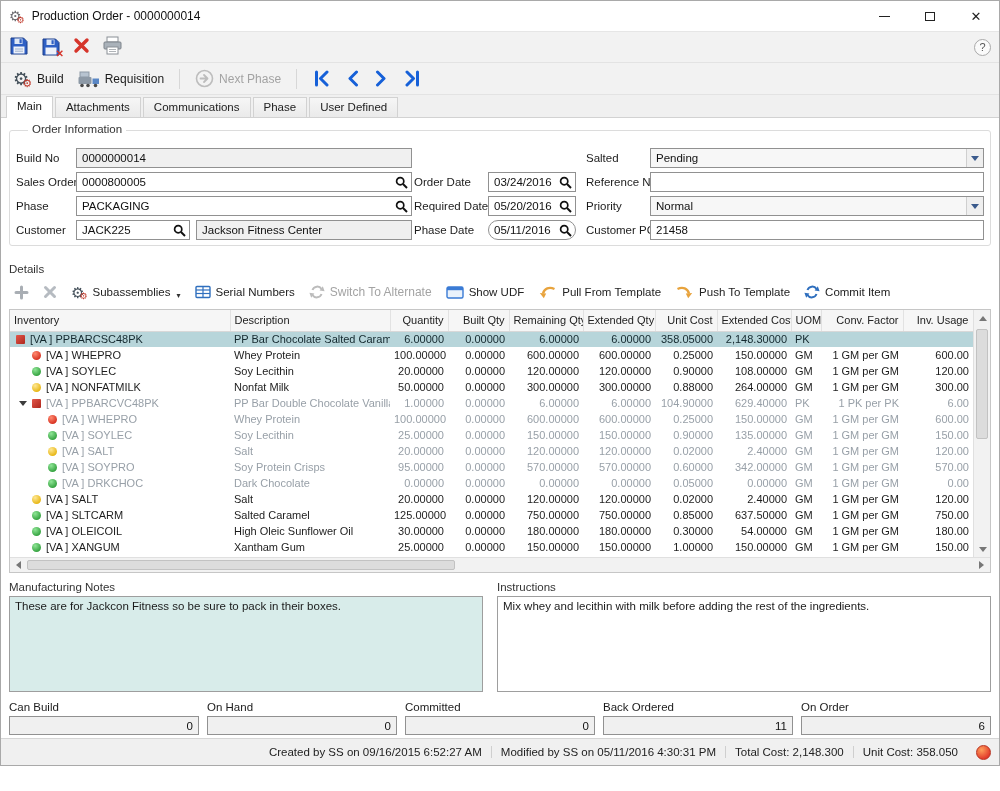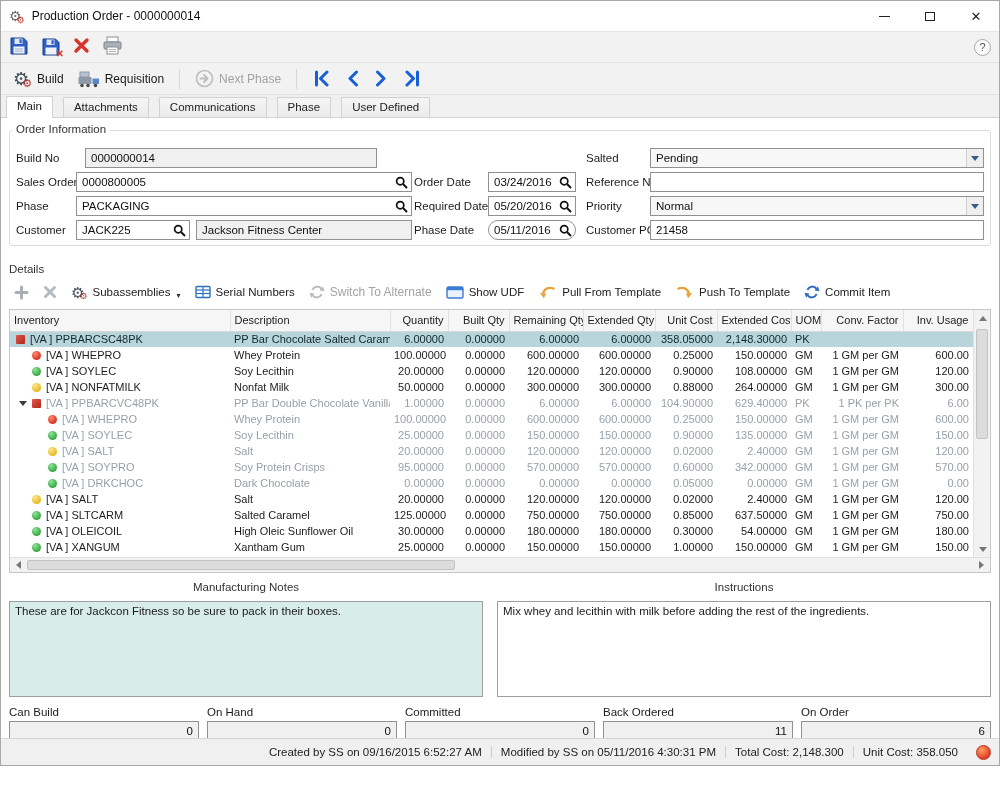--- a/index.html
+++ b/index.html
@@ -31,29 +31,29 @@
   .help-btn { margin-left:auto; width:17px; height:17px; border:1px solid #a9a9a9; border-radius:50%;
               display:flex; align-items:center; justify-content:center; font-size:11px; color:#555; background:#fafafa; }
   .save-wrap { position:relative; display:inline-flex; }
   .save-x { position:absolute; right:-3px; bottom:-2px; font-size:10px; font-weight:bold; color:#d6352b; }
 
   .build-gears { display:inline-flex; align-items:flex-start; }
   .build-gear-big { font-size:18px; color:#44505a; line-height:1; }
   .build-gear-small { font-size:11px; color:#c0392b; margin-left:-7px; position:relative; top:8px; line-height:1; }
 
   
-  .tabstrip { background:#f0f0f0; display:flex; align-items:flex-end; padding-left:5px; height:23px; border-bottom:1px solid #d2d2d2;gap:8px; }
+  .tabstrip { background:#f0f0f0; display:flex; align-items:flex-end; padding-left:5px; height:23px; border-bottom:1px solid #d2d2d2; }
   .tab { padding:3px 10px 3px; font-size:11.5px; background:linear-gradient(#f6f6f6,#eaeaea); border:1px solid #d2d2d2; border-bottom:none; margin-right:2px; height:20px; color:#222; }
   .tab.active { background:#fff; height:22px; margin-bottom:-1px; }
 
   
   .content { padding:6px 8px 0; background:#fff; }
 
   .groupbox { position:relative; border:1px solid #dcdcdc; border-radius:3px; height:116px; margin-top:6px; }
-  .gb-title { position:absolute; top:-8px; left:2px; background:#fff; padding:0 4px; font-size:11.5px; color:#333; }
+  .gb-title { position:absolute; top:-8px; left:18px; background:#fff; padding:0 4px; font-size:11.5px; color:#333; }
   .flabel { position:absolute; font-size:11.5px; color:#1c1c1c; white-space:nowrap; }
   .tb { position:absolute; height:20px; border:1px solid #919191; background:#fff; display:flex; align-items:center; padding:0 3px; }
   .tb input { border:none; outline:none; background:transparent; font-family:inherit; font-size:11.5px; color:#111; width:100%; padding:0 2px; }
   .tb.readonly { background:#f0f0f0; }
   .mag { margin-left:auto; flex:0 0 auto; display:flex; }
   .dropdown { position:absolute; height:20px; border:1px solid #919191; background:#f7f7f7; display:flex; align-items:center; }
   .dd-value { padding-left:5px; font-size:11.5px; color:#111; flex:1; }
   .dd-arrow { width:17px; height:100%; display:flex; align-items:center; justify-content:center; border-left:1px solid #cfcfcf; background:#efefef; }
   .tri-down { width:0; height:0; border-left:4px solid transparent; border-right:4px solid transparent; border-top:5px solid #3a5a8c; }
 
@@ -88,21 +88,21 @@
   .arr-up    { left:5px; top:6px;  border-left:4px solid transparent; border-right:4px solid transparent; border-bottom:5px solid #777; }
   .arr-down  { left:5px; bottom:5px; border-left:4px solid transparent; border-right:4px solid transparent; border-top:5px solid #777; }
   .arr-left  { left:6px; top:3px;  border-top:4px solid transparent; border-bottom:4px solid transparent; border-right:5px solid #777; }
   .arr-right { right:6px; top:3px; border-top:4px solid transparent; border-bottom:4px solid transparent; border-left:5px solid #777; }
   .v-thumb { position:absolute; left:2px; right:2px; top:19px; height:110px; background:#dcdcdc; border:1px solid #c2c2c2; border-radius:2px; }
   .h-thumb { position:absolute; top:2px; bottom:2px; left:17px; width:428px; background:#dcdcdc; border:1px solid #c2c2c2; border-radius:2px; }
 
   
   .notes-row { display:flex; gap:14px; margin-top:8px; }
   .note-col { display:flex; flex-direction:column; }
-  .note-label { font-size:11.5px; color:#333; margin-bottom:8px;text-align:center; }
+  .note-label { font-size:11.5px; color:#333; margin-bottom:3px; }
   textarea.notebox { height:96px; border:1px solid #9e9e9e; font-family:inherit; font-size:11.5px; color:#1b1b1b; padding:3px 5px; resize:none; outline:none; }
   .mfg { width:474px; background:#d8ecea; border-color:#9fb9b7; }
   .ins { width:496px; background:#fff; }
 
   
   .totals-row { display:flex; gap:8px; margin-top:9px; }
   .total-item { flex:1; }
   .total-label { font-size:11.5px; color:#1c1c1c; margin-bottom:3px; }
   .total-box { height:19px; background:#f0f0f0; border:1px solid #919191; display:flex; align-items:center; justify-content:flex-end; padding:0 5px; font-size:11.5px; color:#111; }
 
@@ -238,21 +238,21 @@
   <div class="content">
 
     <div class="groupbox">
       <span class="gb-title">Order Information</span>
 
       <span class="flabel" style="left:6px; top:21px;">Build No</span>
       <span class="flabel" style="left:6px; top:45px;">Sales Order</span>
       <span class="flabel" style="left:6px; top:69px;">Phase</span>
       <span class="flabel" style="left:6px; top:93px;">Customer</span>
 
-      <div class="tb readonly" style="left:75px; top:17px; width:292px;">
+      <div class="tb readonly" style="left:66px; top:17px; width:336px;">
         <input readonly="" value="0000000014" style="">
       </div>
       <div class="tb" style="left:66px; top:41px; width:336px;">
         <input value="0000800005" style="">
         <span class="mag">
             <svg width="13" height="13" viewBox="0 0 13 13">
               <circle cx="5.2" cy="5.2" r="3.6" fill="none" stroke="#111" stroke-width="1.7"></circle>
               <line x1="8" y1="8" x2="12" y2="12" stroke="#111" stroke-width="2"></line>
             </svg>
           </span>

